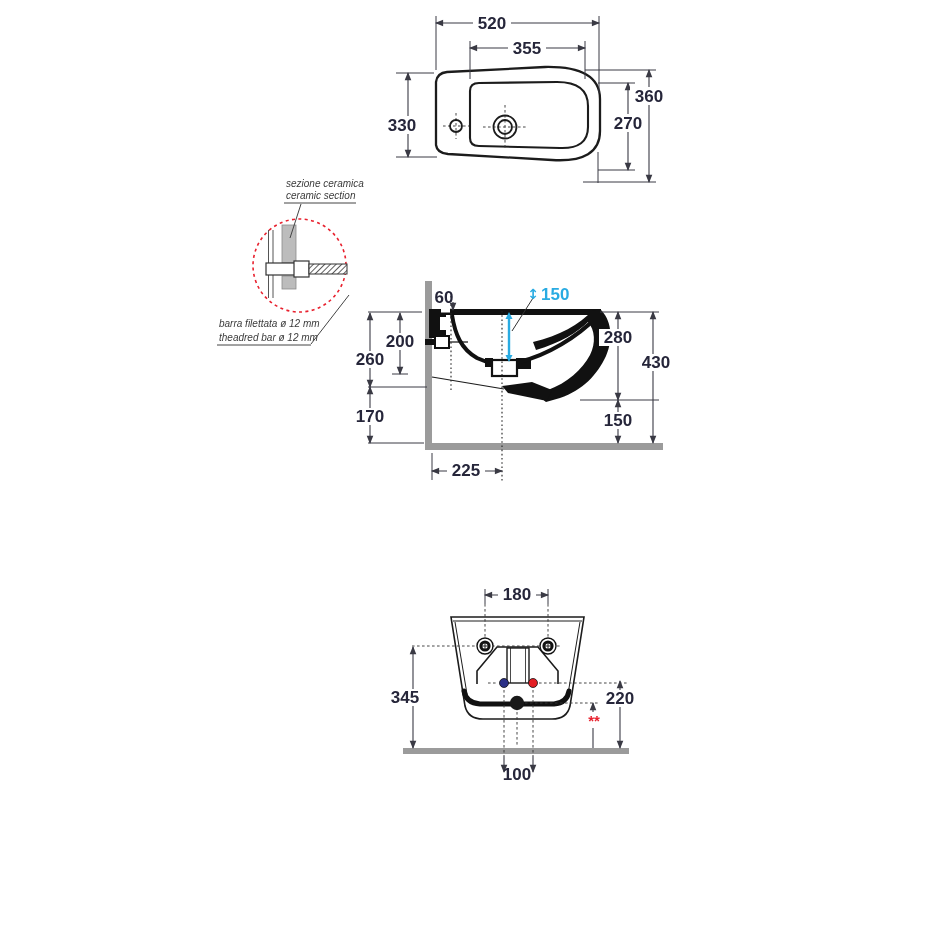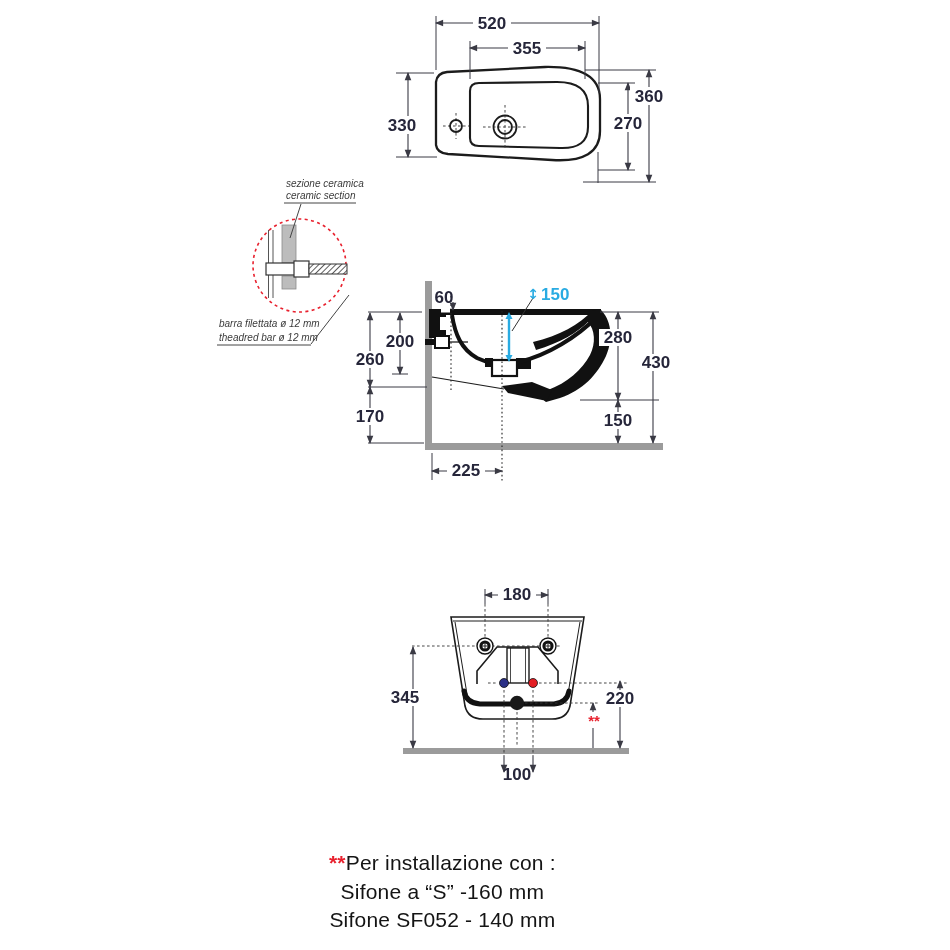--- a/index.html
+++ b/index.html
@@ -1,17 +1,17 @@
 <!DOCTYPE html>
 <html><head>
 <meta charset="utf-8">
 <style>
   html,body{margin:0;padding:0;background:#fff;}
   #stage{position:relative;width:950px;height:950px;background:#ffffff;overflow:hidden;
-         font-family:"Liberation Sans",sans-serif;text-align:center;}
+         font-family:"Liberation Sans",sans-serif;}
   #stage svg{position:absolute;left:0;top:0;}
   .dim-num{font-family:"Liberation Sans",sans-serif;font-weight:bold;font-size:17px;fill:#26263a;}
   .dim-num-cyan{font-family:"Liberation Sans",sans-serif;font-weight:bold;font-size:17px;fill:#29abe2;}
   .dim-glyph-cyan{font-family:"DejaVu Sans",sans-serif;font-weight:bold;font-size:14px;fill:#29abe2;}
   .dim-star{font-family:"Liberation Sans",sans-serif;font-weight:bold;font-size:15px;fill:#e8212e;}
   .callout{font-family:"Liberation Sans",sans-serif;font-style:italic;font-size:10px;fill:#3b3b3b;}
   .geom{stroke:#1c1c1c;fill:none;}
   .dimline{stroke:#3a3a44;stroke-width:1.1;fill:none;}
   .tick{stroke:#3a3a44;stroke-width:1;fill:none;}
   .dash{stroke:#333;stroke-width:0.9;stroke-dasharray:2.6 2.4;fill:none;}
@@ -247,18 +247,13 @@
     <rect class="labelbox" x="386" y="689" width="40" height="17"></rect>
     <text class="dim-num" x="405" y="703" text-anchor="middle">345</text>
     <rect class="labelbox" x="601" y="690" width="38" height="17"></rect>
     <text class="dim-num" x="620" y="704" text-anchor="middle">220</text>
     <rect class="labelbox" x="584" y="712" width="20" height="16"></rect>
     <text class="dim-star" x="594" y="726" text-anchor="middle">**</text>
     <text class="dim-num" x="517" y="780" text-anchor="middle">100</text>
   </g>
 </svg>
 
-<div id="note">
-  <div><span class="star">**</span><span>Per installazione con :</span></div>
-  <div>Sifone a “S” -160 mm</div>
-  <div>Sifone SF052 - 140 mm</div>
 </div>
-</div>
 
 </body></html>

